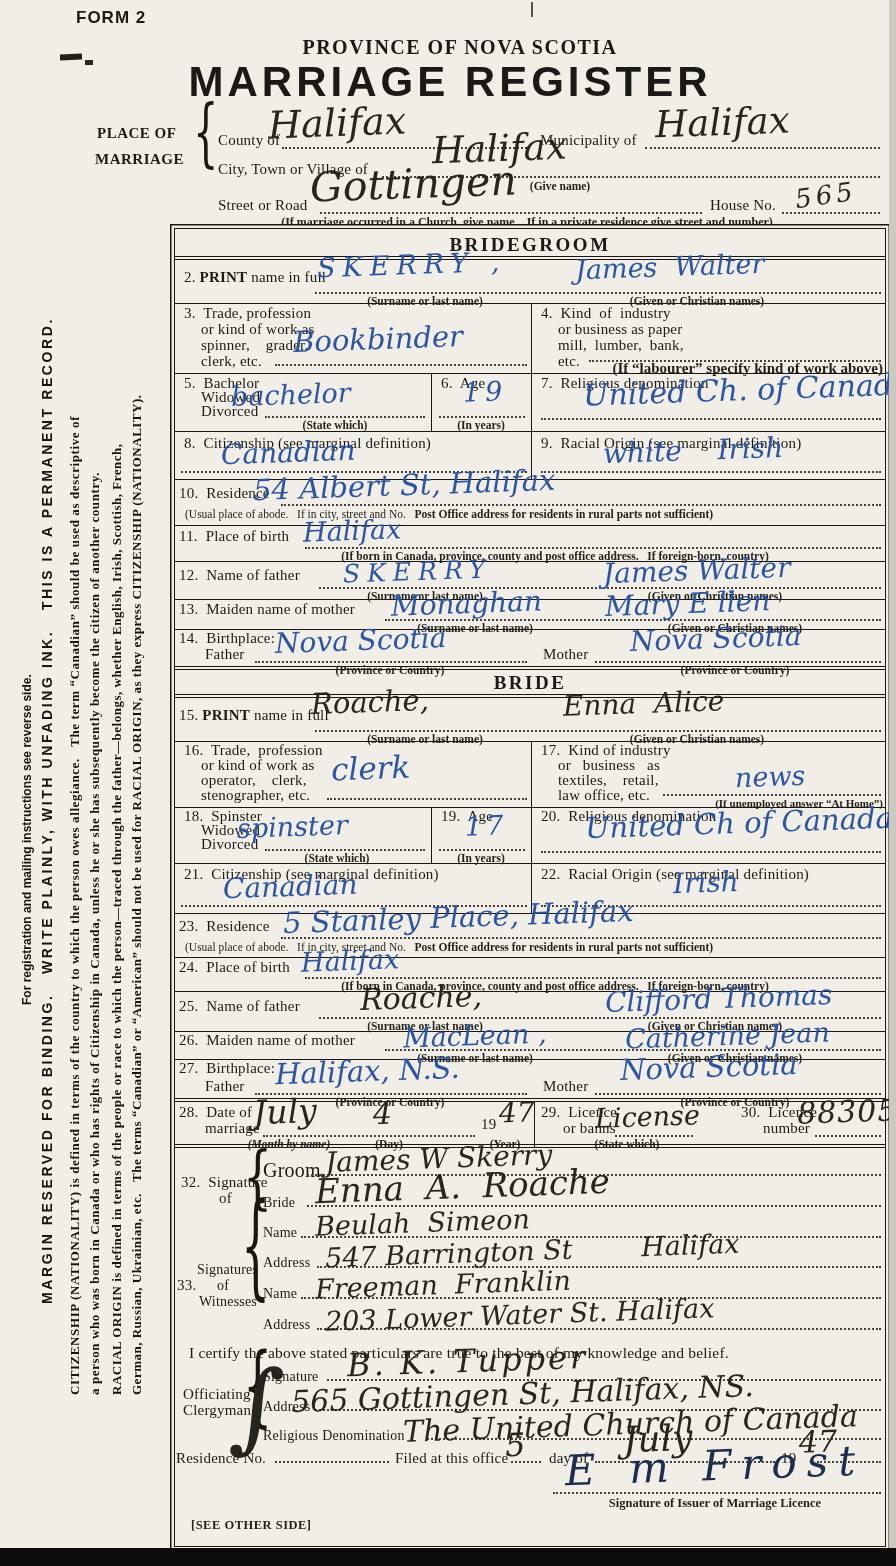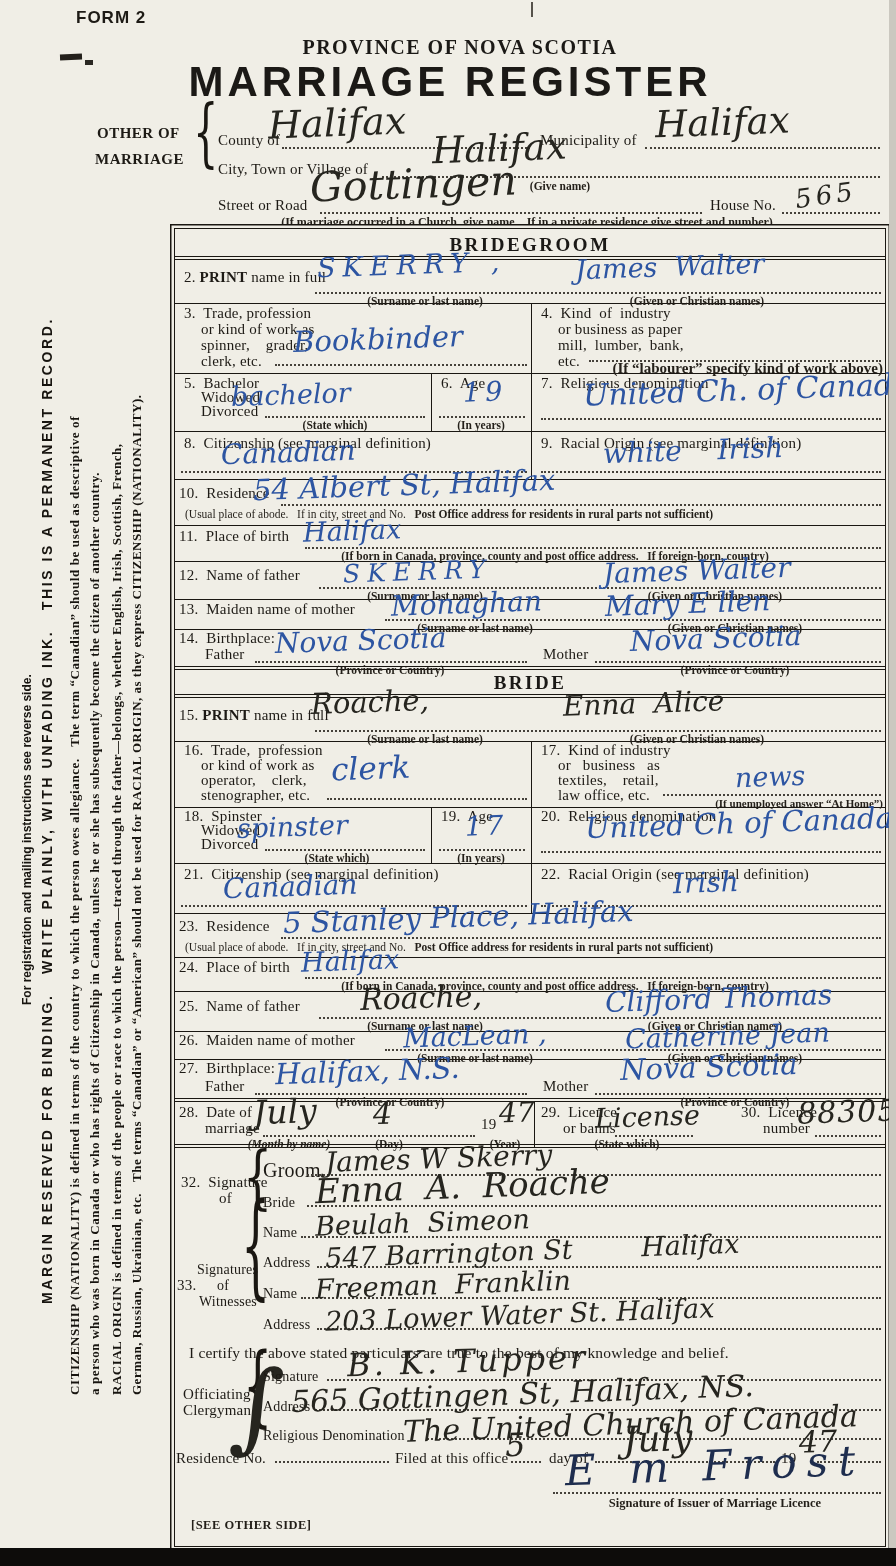--- a/index.html
+++ b/index.html
@@ -50,21 +50,21 @@
 
   <div class="L sans" style="left:76px;top:10px;font-size:17px;font-weight:bold;letter-spacing:1px;">FORM 2</div>
   <div class="abs" style="left:60px;top:54px;width:22px;height:6px;background:#23201b;transform:rotate(-2deg);"></div>
   <div class="abs" style="left:85px;top:60px;width:8px;height:5px;background:#2a2722;"></div>
   <div class="abs" style="left:531px;top:2px;width:2px;height:15px;background:#56524b;"></div>
 
   <div class="abs sans" style="left:165px;top:58px;width:570px;text-align:center;font-size:42px;font-weight:bold;letter-spacing:4px;">MARRIAGE REGISTER</div>
   <div class="abs" style="left:210px;top:36px;width:500px;text-align:center;font-size:20px;font-weight:bold;letter-spacing:1.5px;">PROVINCE OF NOVA SCOTIA</div>
 
 
-  <div class="L" style="left:97px;top:126px;font-weight:bold;letter-spacing:.5px;">OTHER OF</div>
+  <div class="L" style="left:97px;top:126px;font-weight:bold;letter-spacing:.5px;">PLACE OF</div>
   <div class="L" style="left:95px;top:152px;font-weight:bold;letter-spacing:.5px;">MARRIAGE</div>
   <div class="brace" style="left:193px;top:112px;font-size:40px;transform:scaleY(1.85);">{</div>
 
   <div class="L" style="left:218px;top:133px;">County of</div>
   <div class="D" style="left:282px;top:147px;width:248px;"></div>
   <div class="H Hk" style="left:268px;top:104px;font-size:38px;">Halifax</div>
   <div class="L" style="left:540px;top:133px;">Municipality of</div>
   <div class="D" style="left:645px;top:147px;width:235px;"></div>
   <div class="H Hk" style="left:655px;top:104px;font-size:37px;">Halifax</div>
 

